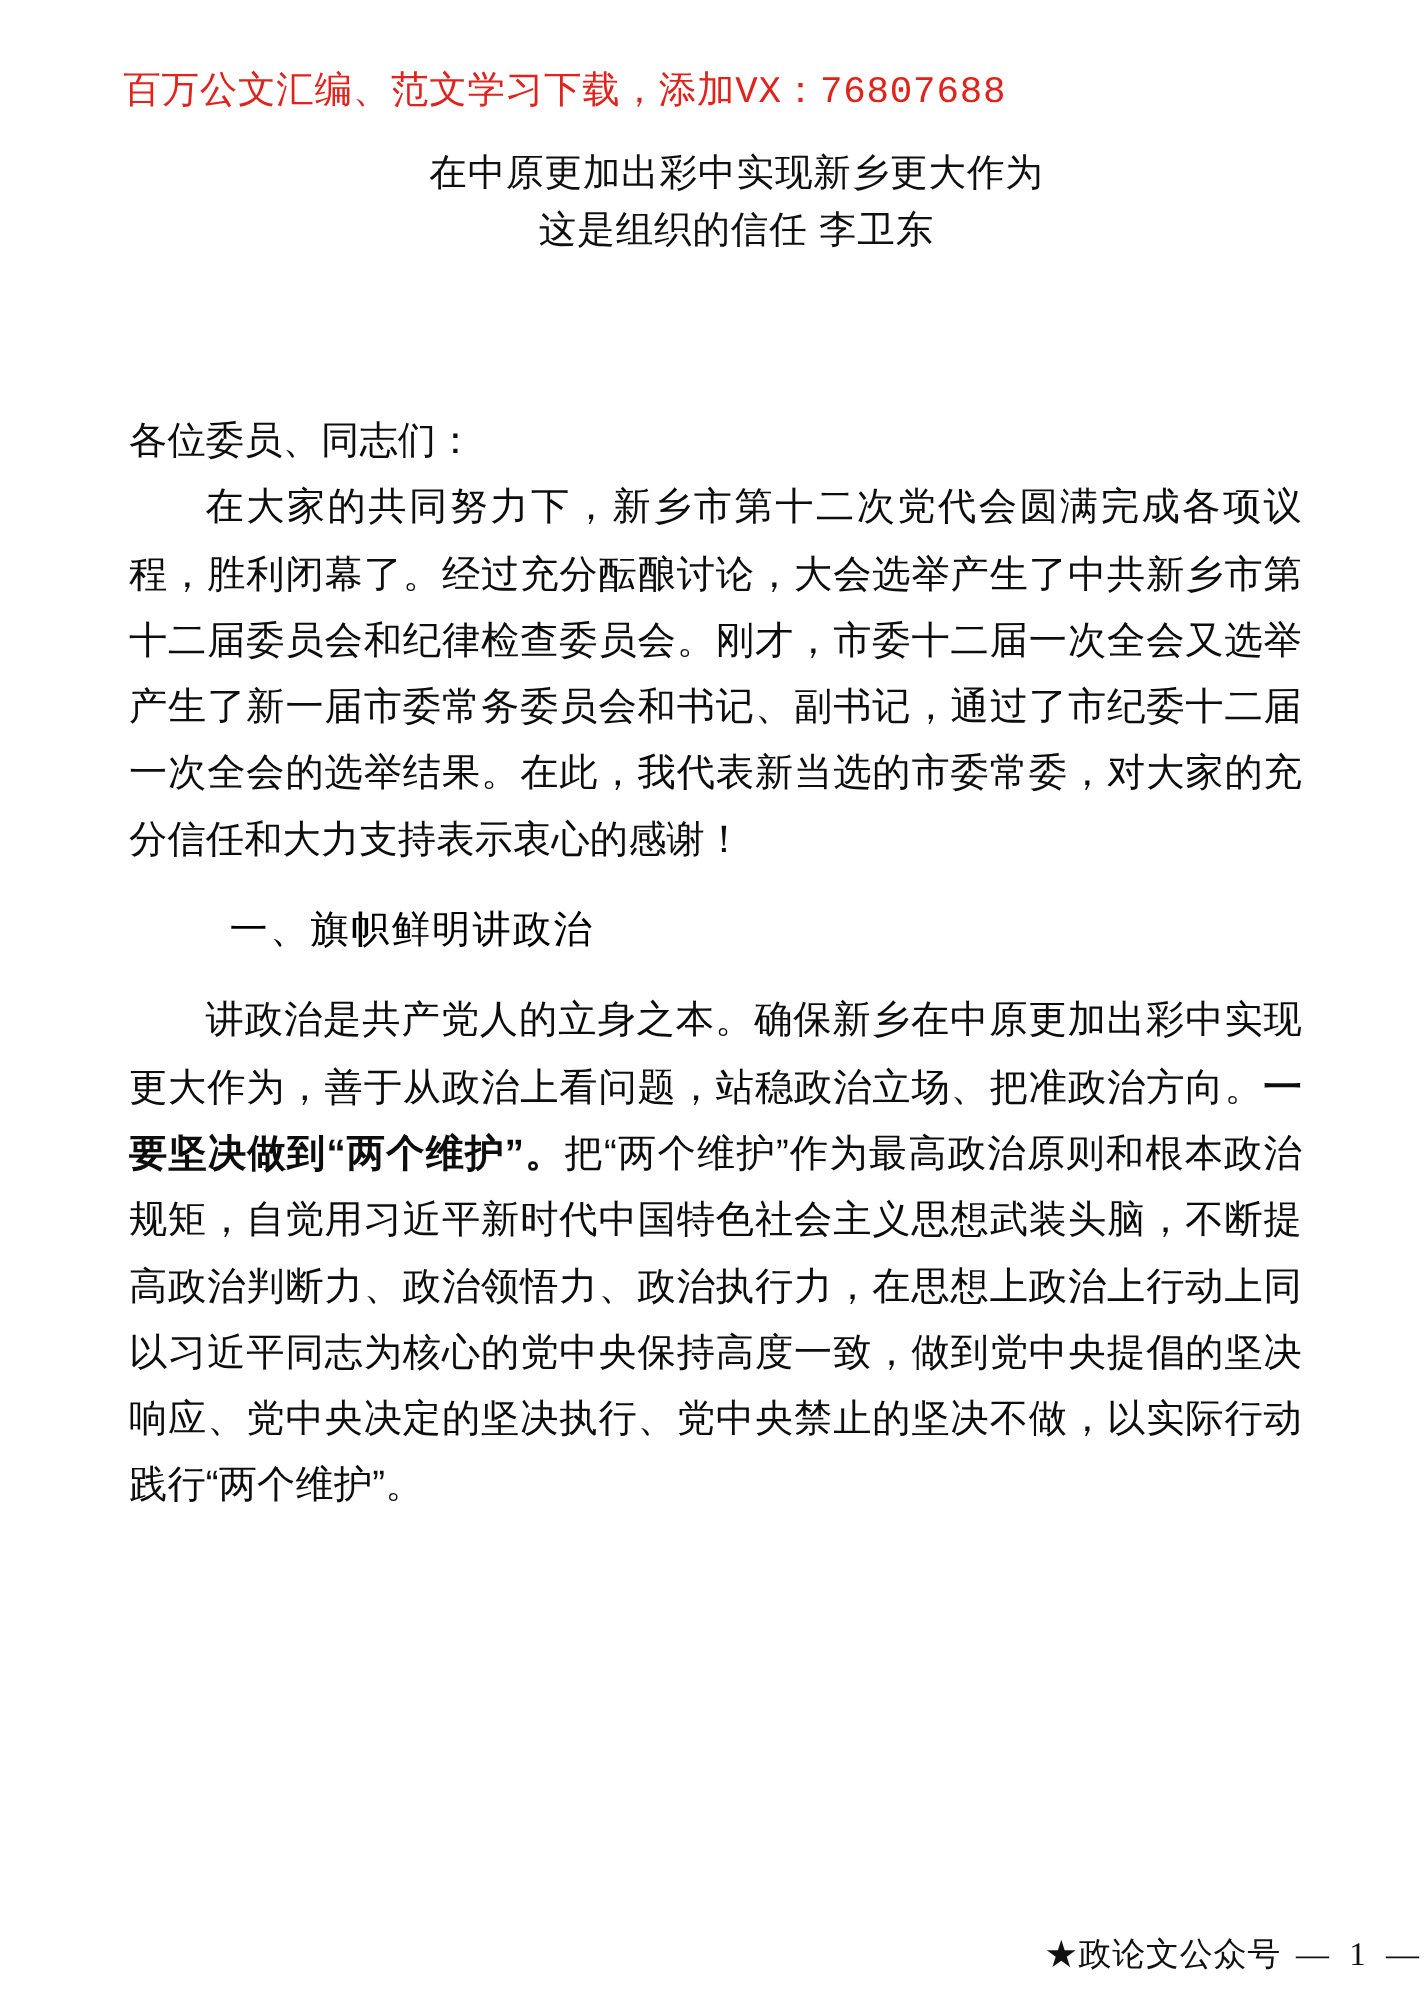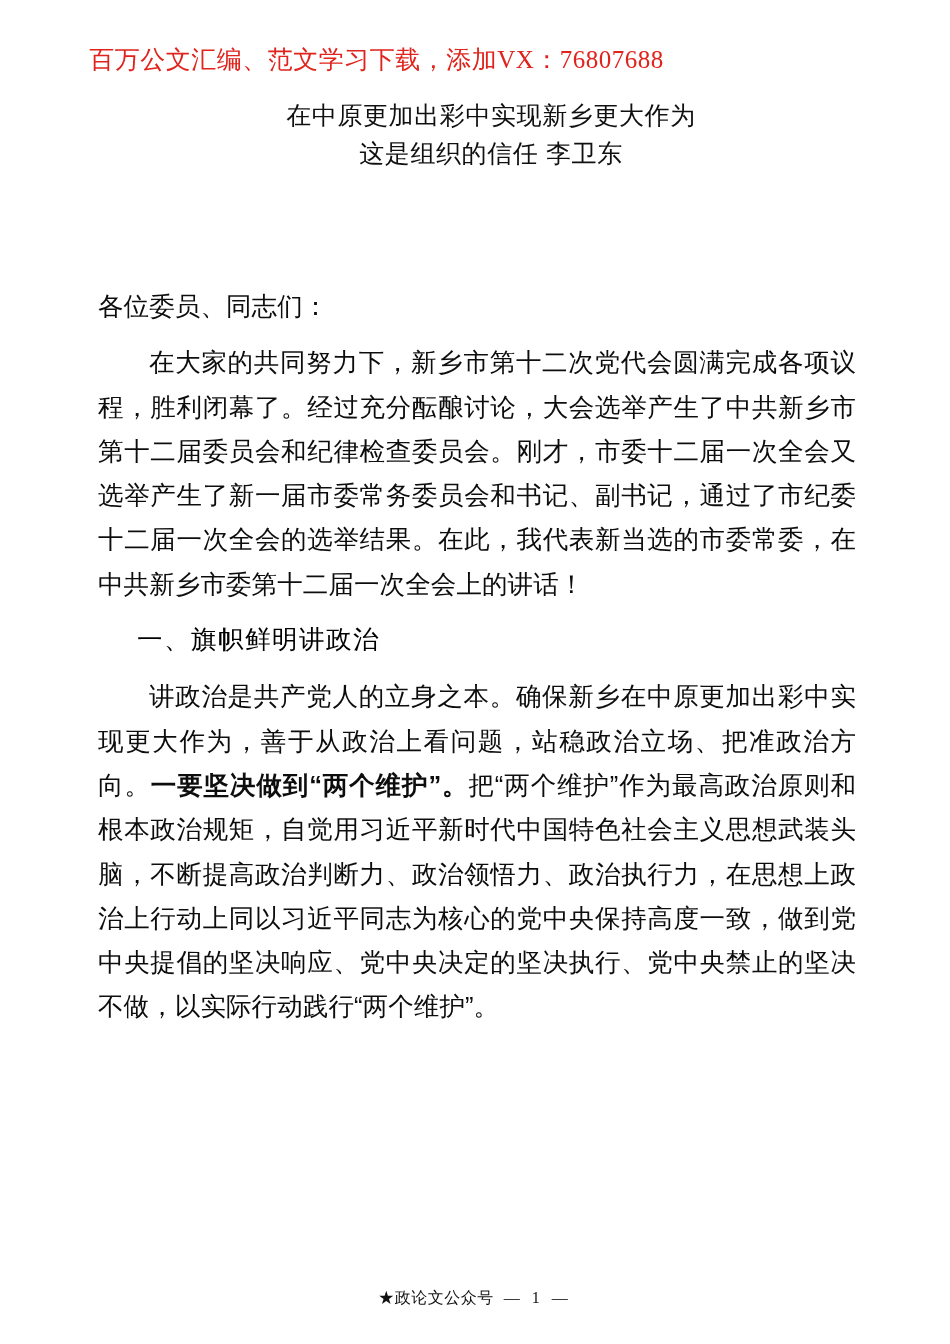--- a/index.html
+++ b/index.html
@@ -22,21 +22,21 @@
 
   
   .promo-banner {
     position: absolute;
     top: 43px;
     left: 0;
     width: 753px;
     text-align: center;
     color: #e0231c;
     font-size: 25px;
-    font-family: Liberation Serif, serif;
+    font-family: Liberation Mono, monospace;
     letter-spacing: 0.5px;
     white-space: nowrap;
   }
 
   
   .title-block {
     position: absolute;
     top: 96px;
     left: 0;
     width: 950px;
@@ -53,50 +53,50 @@
   }
 
   
   .body-area {
     position: absolute;
     top: 272px;
     left: 86px;
     width: 782px;
   }
   p.para {
-    margin: 12px;
+    margin: 0;
     font-size: 25.5px;
     line-height: 44.3px;
     color: #0d0d0d;
     text-align: justify;
     text-justify: inter-ideograph;
     letter-spacing: 0.1px;
     font-family: "Liberation Sans", "DejaVu Sans", sans-serif;
   }
   p.indent { text-indent: 51px; }
   p.salutation { text-indent: 0; }
   p.section-heading {
     text-indent: 51px;
     font-family: "Liberation Serif", "DejaVu Serif", serif;
     font-size: 25.5px;
     line-height: 44.3px;
     letter-spacing: 1.5px;
-    margin: 0;
+    margin: 16px;
   }
   b.strong { font-weight: bold; }
 
   
   .footer {
     position: absolute;
     left: 0;
     top: 1288px;
     width: 950px;
-    text-align: center;
+    text-align: right;
     font-family: "Liberation Serif", "DejaVu Serif", serif;
-    font-size: 16px;
+    font-size: 22px;
     color: #111111;
     white-space: nowrap;
   }
   .footer .brand {
     letter-spacing: 0.5px;
   }
   .footer .pageno {
     margin-left: 10px;
     letter-spacing: 4px;
   }
@@ -110,21 +110,21 @@
 
   <div class="title-block">
     <div class="title-line">在中原更加出彩中实现新乡更大作为</div>
     <div class="title-line">这是组织的信任 李卫东</div>
   </div>
 
   <div class="body-area">
 
     <p class="para salutation">各位委员、同志们：</p>
 
-    <p class="para indent">在大家的共同努力下，新乡市第十二次党代会圆满完成各项议程，胜利闭幕了。经过充分酝酿讨论，大会选举产生了中共新乡市第十二届委员会和纪律检查委员会。刚才，市委十二届一次全会又选举产生了新一届市委常务委员会和书记、副书记，通过了市纪委十二届一次全会的选举结果。在此，我代表新当选的市委常委，在中共新乡市委第十二届一次全会上的讲话！</p>
+    <p class="para indent">在大家的共同努力下，新乡市第十二次党代会圆满完成各项议程，胜利闭幕了。经过充分酝酿讨论，大会选举产生了中共新乡市第十二届委员会和纪律检查委员会。刚才，市委十二届一次全会又选举产生了新一届市委常务委员会和书记、副书记，通过了市纪委十二届一次全会的选举结果。在此，我代表新当选的市委常委，对大家的充分信任和大力支持表示衷心的感谢！</p>
 
 
 
     <p class="section-heading">一、旗帜鲜明讲政治</p>
 
     <p class="para indent"><span>讲政治是共产党人的立身之本。确保新乡在中原更加出彩中实现更大作为，善于从政治上看问题，站稳政治立场、把准政治方向。</span><b class="strong">一要坚决做到“两个维护”。</b><span>把“两个维护”作为最高政治原则和根本政治规矩，自觉用习近平新时代中国特色社会主义思想武装头脑，不断提高政治判断力、政治领悟力、政治执行力，在思想上政治上行动上同以习近平同志为核心的党中央保持高度一致，做到党中央提倡的坚决响应、党中央决定的坚决执行、党中央禁止的坚决不做，以实际行动践行“两个维护”。</span></p>
 
   </div>
 
   <div class="footer">

